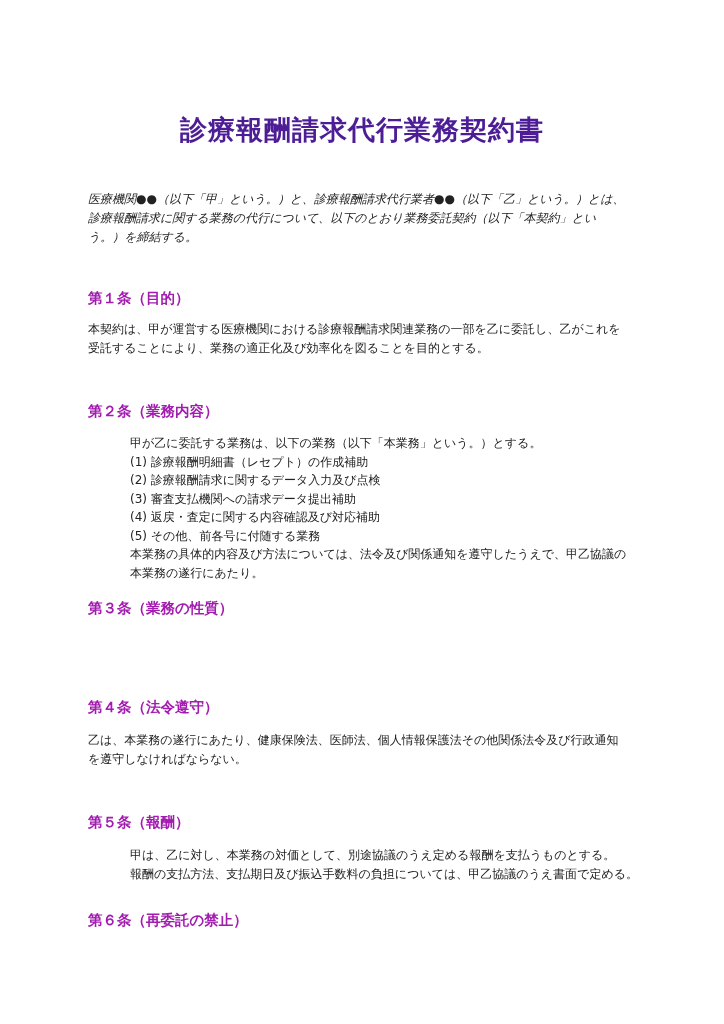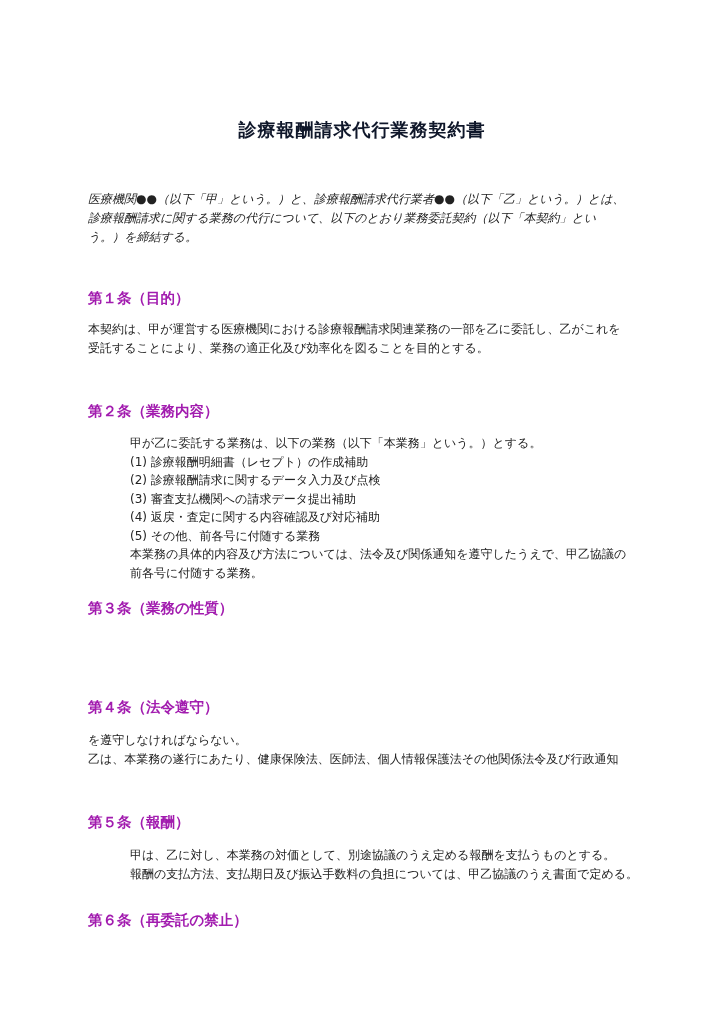--- a/index.html
+++ b/index.html
@@ -4,21 +4,21 @@
   <style>
     html, body { margin: 0; padding: 0; background: #ffffff; }
     body {
       width: 724px; height: 1024px; overflow: hidden; position: relative;
       font-family: "DejaVu Sans", "Liberation Sans", sans-serif;
       color: #222222;
     }
     .page { position: absolute; left: 0; top: 0; width: 724px; height: 1024px; }
     .title {
       position: absolute; left: 0; top: 112px; width: 724px; text-align: center;
-      font-size: 18px; font-weight: bold; color: #0f172a; letter-spacing: 1px;
+      font-size: 27px; font-weight: bold; color: #4c1d95; letter-spacing: 1px;
       line-height: 36px;
     }
     .intro {
       position: absolute; left: 88px; top: 190px; width: 560px;
       font-size: 12px; line-height: 19px; font-style: italic;
     }
     .intro .ln { display: block; white-space: nowrap; }
     .heading {
       position: absolute; left: 88px;
       font-size: 14.5px; font-weight: bold; color: #a21caf; line-height: 20px;
@@ -51,29 +51,29 @@
 
   <div class="heading" style="top:401px;">第２条（業務内容）</div>
   <div class="para" style="left:130px; top:434px;">
     <span class="ln">甲が乙に委託する業務は、以下の業務（以下「本業務」という。）とする。</span>
     <span class="ln">(1) 診療報酬明細書（レセプト）の作成補助</span>
     <span class="ln">(2) 診療報酬請求に関するデータ入力及び点検</span>
     <span class="ln">(3) 審査支払機関への請求データ提出補助</span>
     <span class="ln">(4) 返戻・査定に関する内容確認及び対応補助</span>
     <span class="ln">(5) その他、前各号に付随する業務</span>
     <span class="ln">本業務の具体的内容及び方法については、法令及び関係通知を遵守したうえで、甲乙協議の</span>
-    <span class="ln">前各号に付随する業務。</span>
+    <span class="ln">本業務の遂行にあたり。</span>
   </div>
 
   <div class="heading" style="top:598px;">第３条（業務の性質）</div>
 
   <div class="heading" style="top:697px;">第４条（法令遵守）</div>
   <div class="para" style="left:88px; top:731px;">
+    <span class="ln">乙は、本業務の遂行にあたり、健康保険法、医師法、個人情報保護法その他関係法令及び行政通知</span>
     <span class="ln">を遵守しなければならない。</span>
-    <span class="ln">乙は、本業務の遂行にあたり、健康保険法、医師法、個人情報保護法その他関係法令及び行政通知</span>
   </div>
 
   <div class="heading" style="top:812px;">第５条（報酬）</div>
   <div class="para" style="left:130px; top:846px;">
     <span class="ln">甲は、乙に対し、本業務の対価として、別途協議のうえ定める報酬を支払うものとする。</span>
     <span class="ln">報酬の支払方法、支払期日及び振込手数料の負担については、甲乙協議のうえ書面で定める。</span>
   </div>
 
   <div class="heading" style="top:910px;">第６条（再委託の禁止）</div>
 

